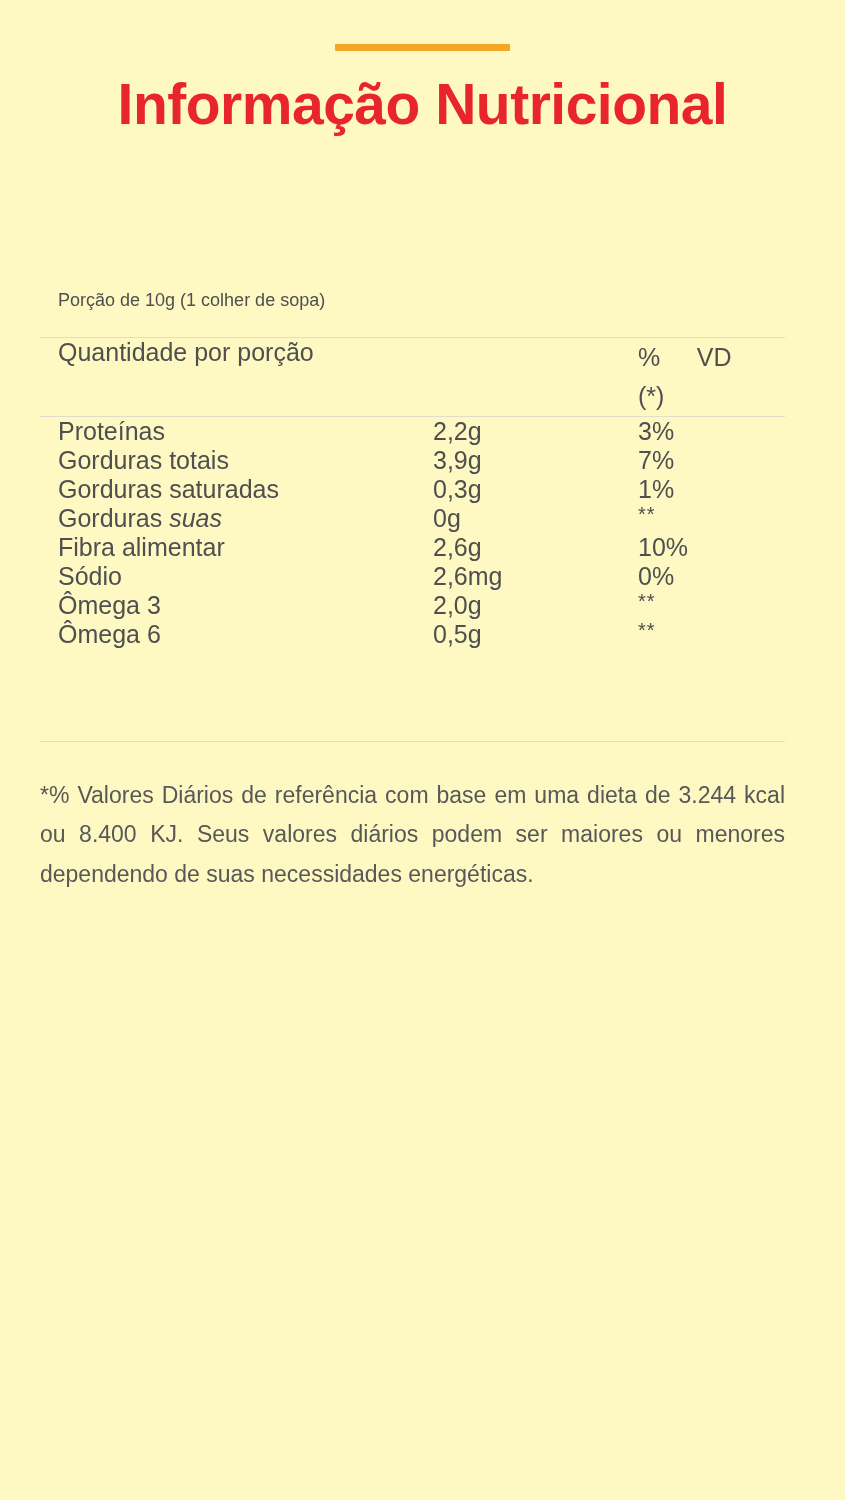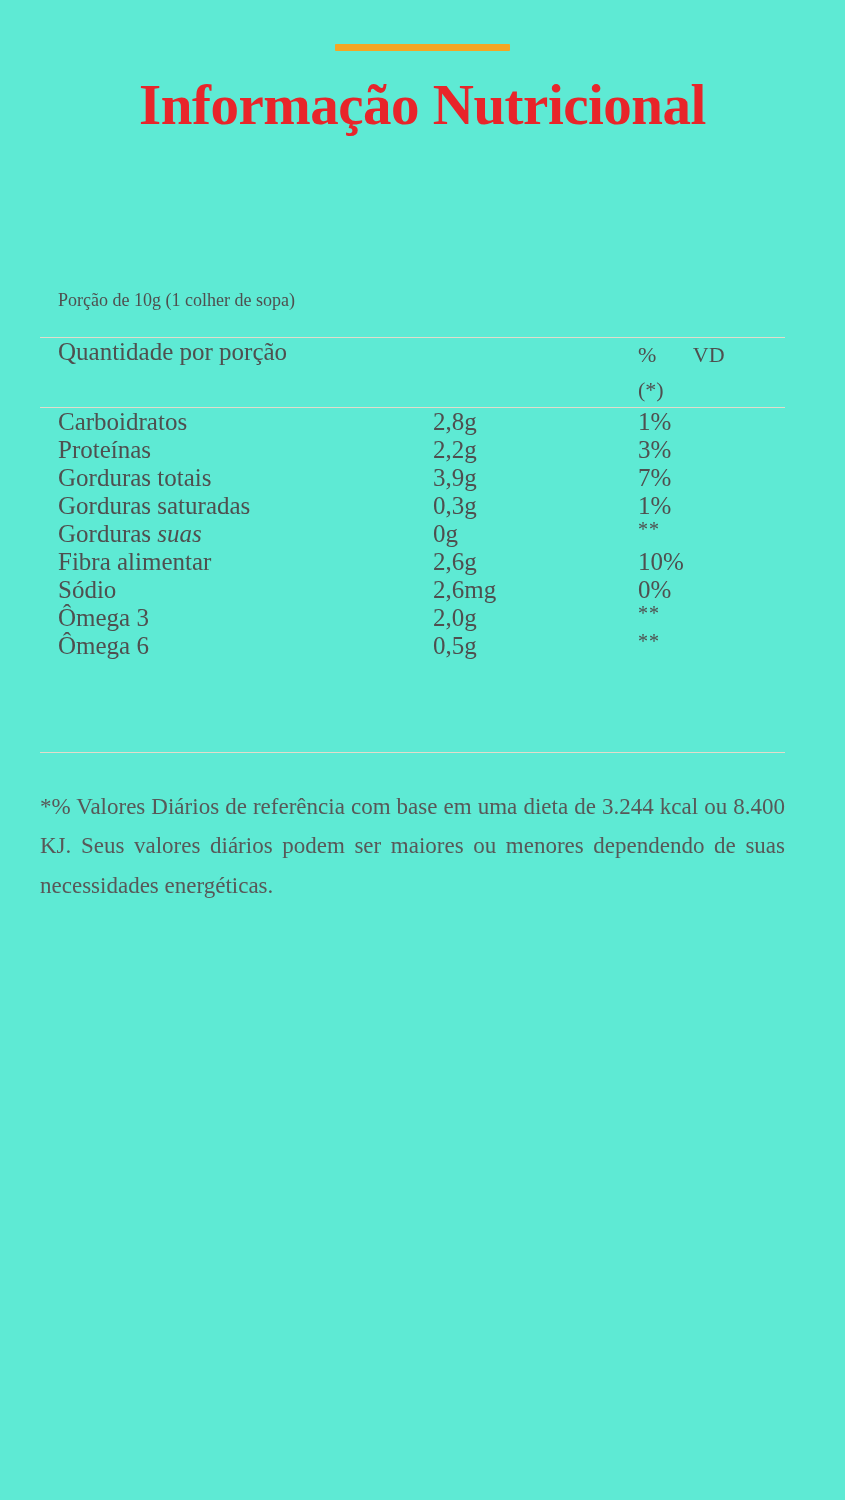--- a/index.html
+++ b/index.html
@@ -12,22 +12,21 @@
     background: #fdf6e6;
     font-family: "Liberation Sans", sans-serif;
     color: #4a4a4a;
     -webkit-font-smoothing: antialiased;
   }
   .page {
     width: 845px;
     min-height: 1500px;
     box-sizing: border-box;
     position: relative;
-    background: #5eead4;
-    font-family: Liberation Serif, serif;
+    background: #fef9c3;
   }
 
   
   .header {
     padding-top: 44px;
     text-align: center;
   }
   .accent-bar {
     width: 175px;
     height: 7px;
@@ -77,21 +76,21 @@
 
   .head-row td {
     padding: 26px 0 24px 0;
     font-size: 25px;
     color: #4f4f4f;
   }
   .head-row .col-name   { padding-left: 18px; }
   .head-row .col-dv     { }
   .dv-head {
     display: block;
-    font-size: 22px;
+    font-size: 25px;
     line-height: 1.55;
     color: #4f4f4f;
   }
   .dv-head .dv-top   { letter-spacing: 0.5px; }
   .dv-head .dv-vd    { padding-left: 36px; }
 
   .data-row td {
     padding: 21px 0 21px 0;
     font-size: 25px;
     color: #4f4f4f;
@@ -150,25 +149,20 @@
           </td>
         </tr>
       </tbody>
     </table>
 
     <div class="rule"></div>
 
     <table class="nut-table">
       <tbody>
         <tr class="data-row">
-          <td class="col-name">Carboidratos</td>
-          <td class="col-value">2,8g</td>
-          <td class="col-dv">1%</td>
-        </tr>
-        <tr class="data-row">
           <td class="col-name">Proteínas</td>
           <td class="col-value">2,2g</td>
           <td class="col-dv">3%</td>
         </tr>
         <tr class="data-row">
           <td class="col-name">Gorduras totais</td>
           <td class="col-value">3,9g</td>
           <td class="col-dv">7%</td>
         </tr>
         <tr class="data-row">

